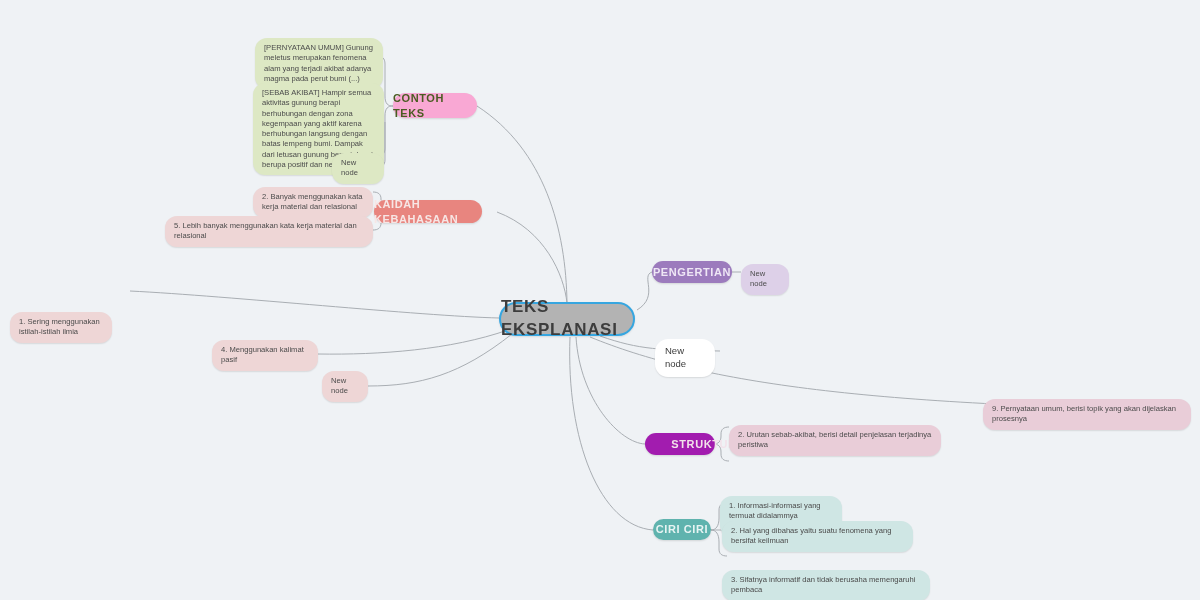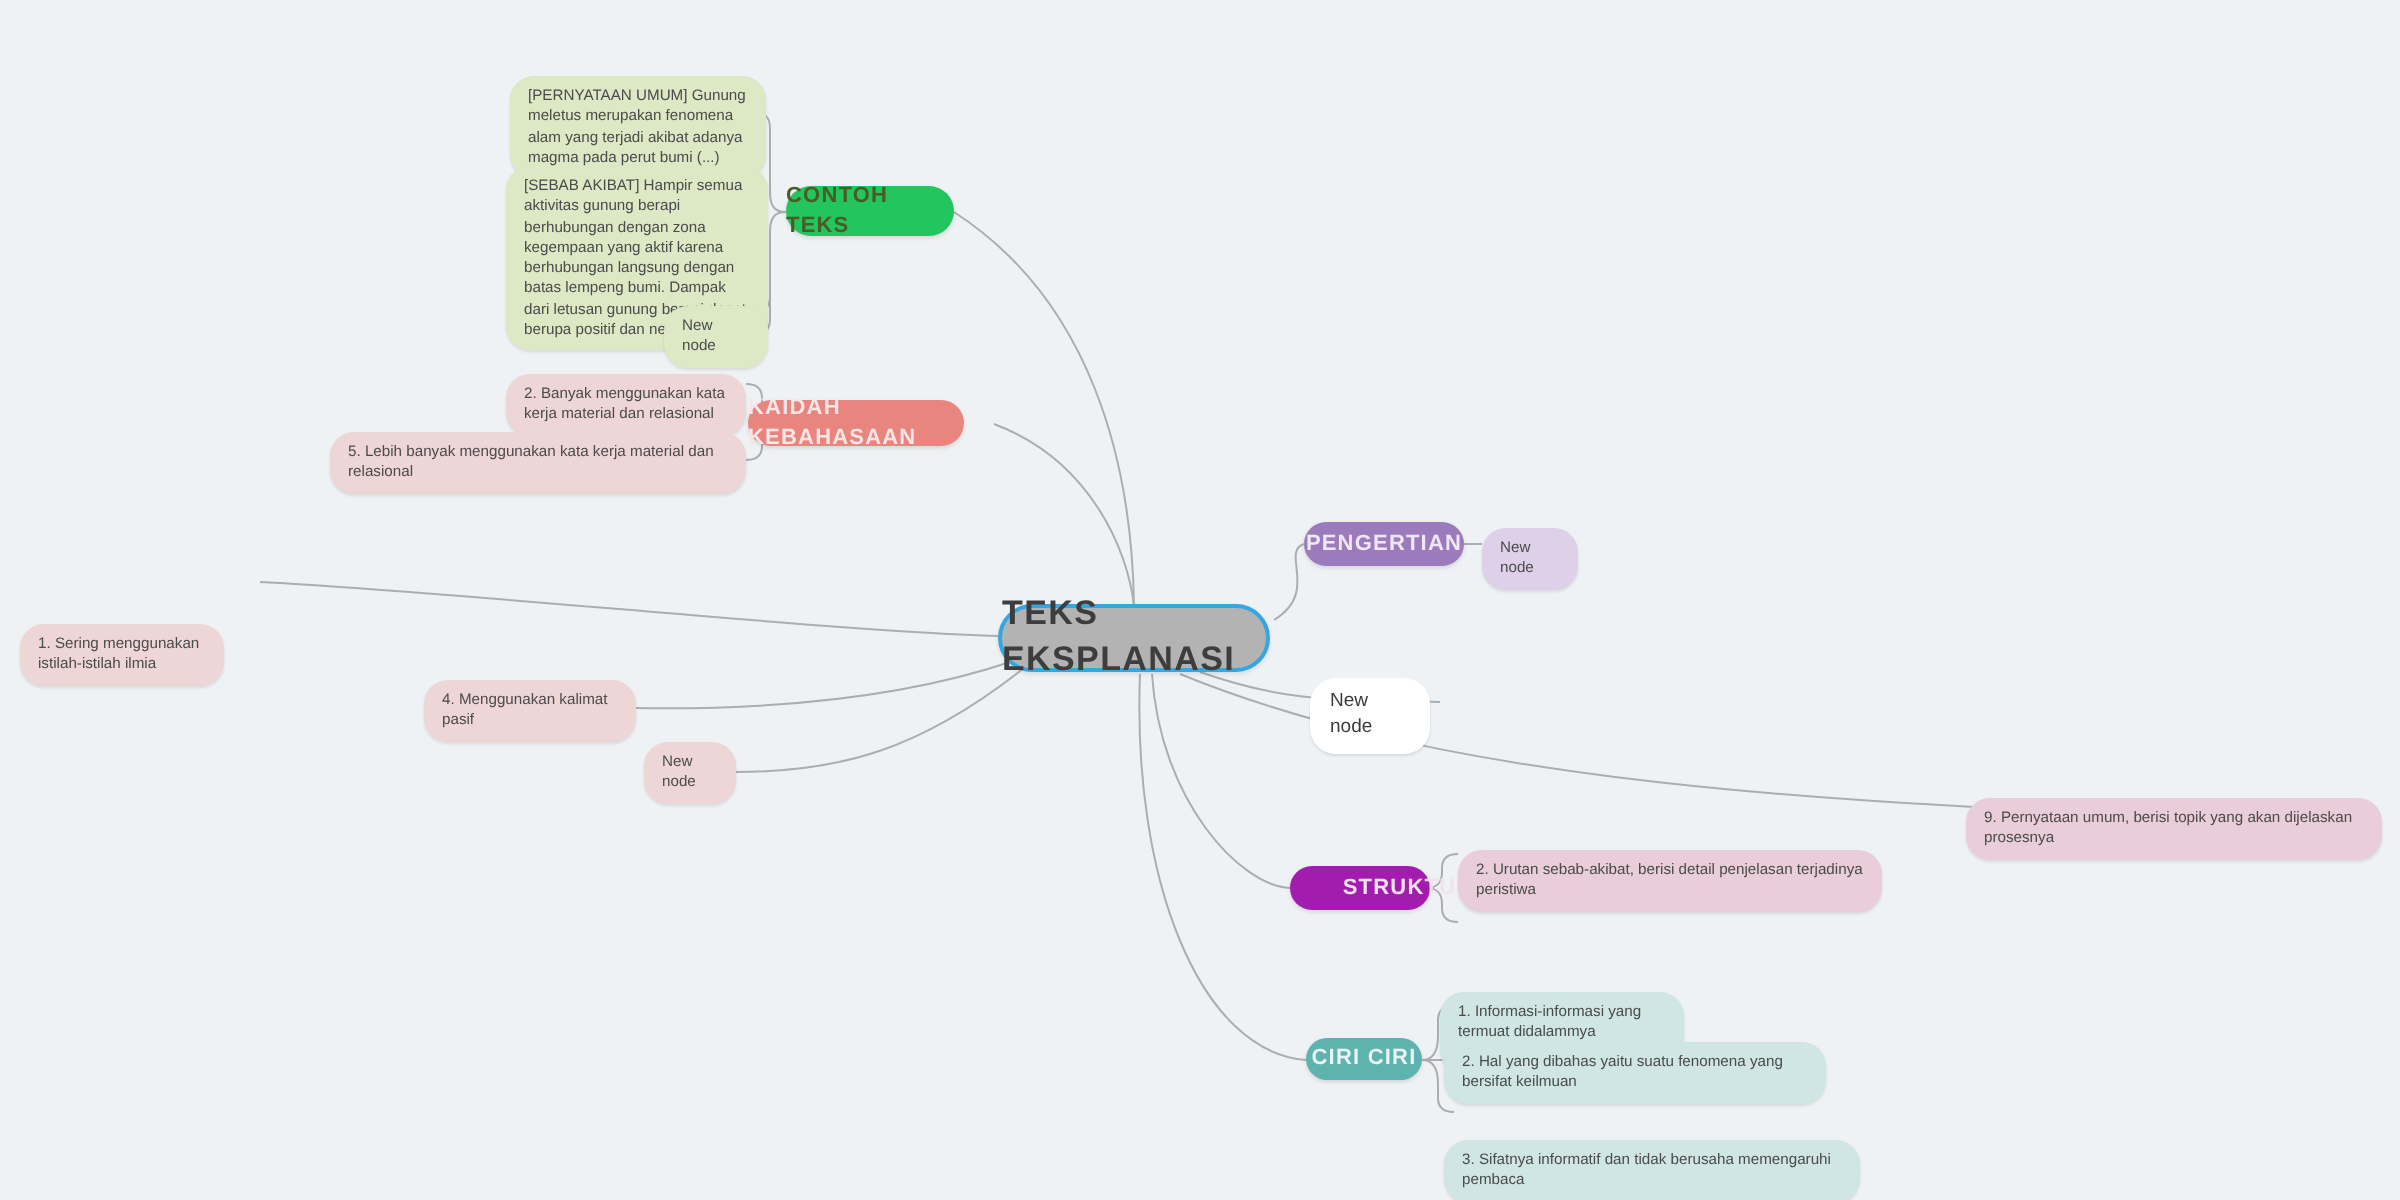--- a/index.html
+++ b/index.html
@@ -55,21 +55,21 @@
   }
   
   .branch {
     justify-content: center;
     font-size: 11px;
     font-weight: 700;
     letter-spacing: 0.6px;
     border-radius: 16px;
     box-shadow: 0 1px 2px rgba(0,0,0,0.12);
   }
-  .b-green  { background:#22c55e; color:#4a5c22; }
+  .b-green  { background:#f9a8d4; color:#4a5c22; }
   .b-red    { background:#e8857f; color:#f7e6e5; }
   .b-purple { background:#9c7bbd; color:#eee6f5; }
   .b-maroon { background:#a21caf; color:#f2e2ea;padding-left:48px; }
   .b-teal   { background:#5fb3ae; color:#e7f4f3;justify-content:center; }
 
   
   .leaf {
     padding: 5px 9px;
     font-size: 7.6px;
     color: #4b4b4b;

